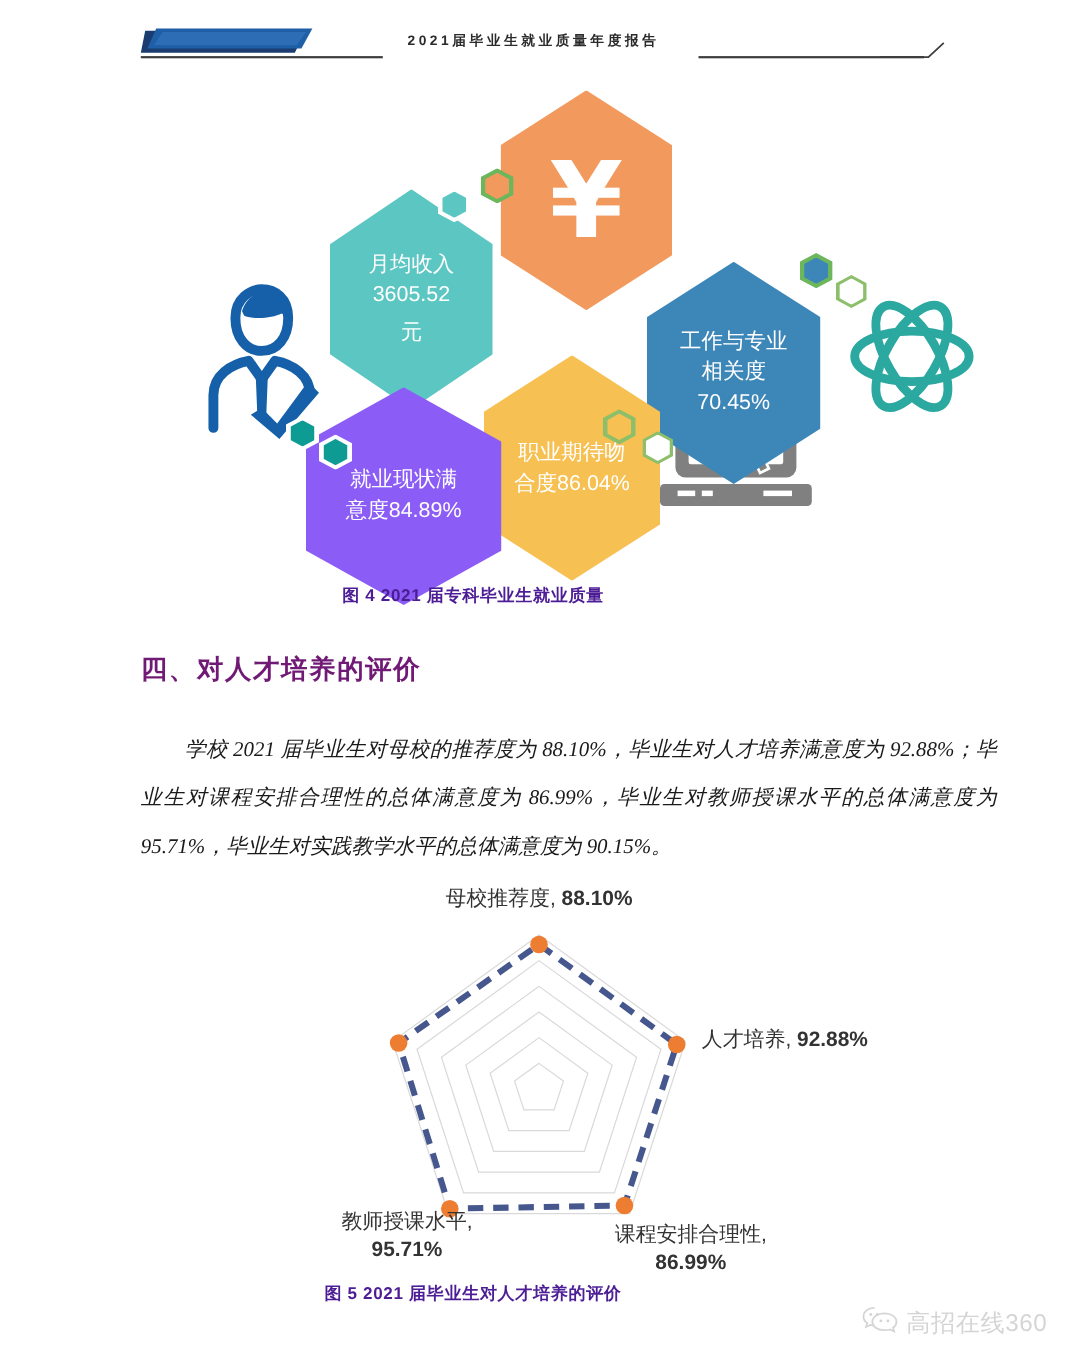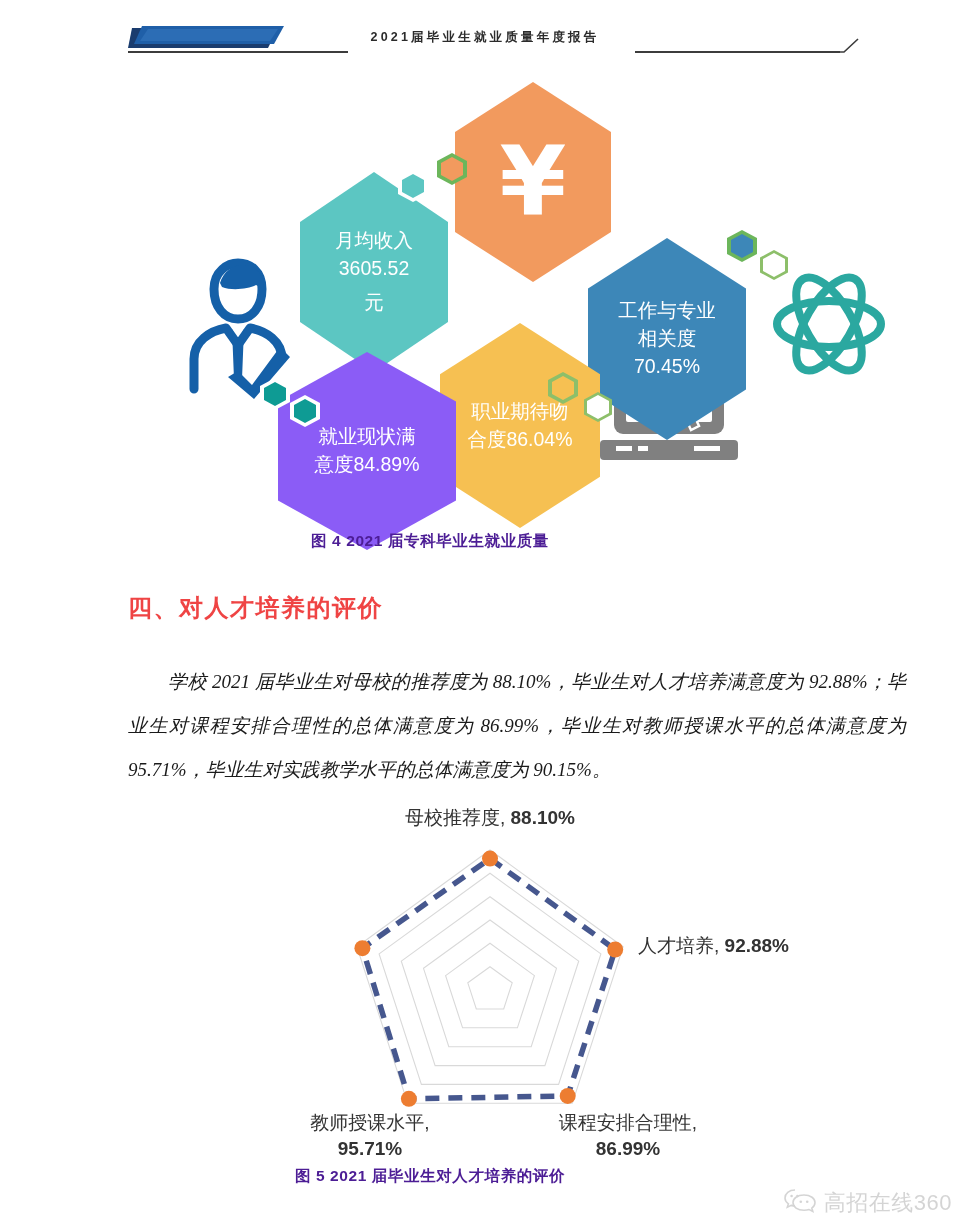--- a/index.html
+++ b/index.html
@@ -146,21 +146,21 @@
   #fig4-caption { top: 531px; }
   #fig5-caption { top: 1166px; }
 
   .section-heading {
     position: absolute;
     left: 128px;
     top: 592px;
     font-family: "Liberation Sans", "DejaVu Sans", sans-serif;
     font-size: 24px;
     font-weight: bold;
-    color: #ef4444;
+    color: #701a75;
     letter-spacing: 1.5px;
   }
 
   .body-paragraph {
     position: absolute;
     left: 128px;
     top: 660px;
     width: 778px;
     font-family: "Liberation Serif", "DejaVu Serif", serif;
     font-size: 19px;
@@ -365,21 +365,21 @@
 
   <div class="radar-label" style="left:398px; top:138px; width:180px; text-align:left;">
     <span>人才培养</span><span>, </span><b>92.88%</b>
   </div>
 
   <div class="radar-label" style="left:308px; top:315px; width:160px;">
     <div><span>课程安排合理性</span><span>,</span></div>
     <div><b>86.99%</b></div>
   </div>
 
-  <div class="radar-label" style="left:50px; top:315px; width:160px;">
+  <div class="radar-label" style="left:50px; top:303px; width:160px;">
     <div><span>教师授课水平</span><span>,</span></div>
     <div><b>95.71%</b></div>
   </div>
 
 </div>
 
 <div class="fig-caption" id="fig5-caption">图 5   2021 届毕业生对人才培养的评价</div>
 
 <div class="watermark">
   <span>

